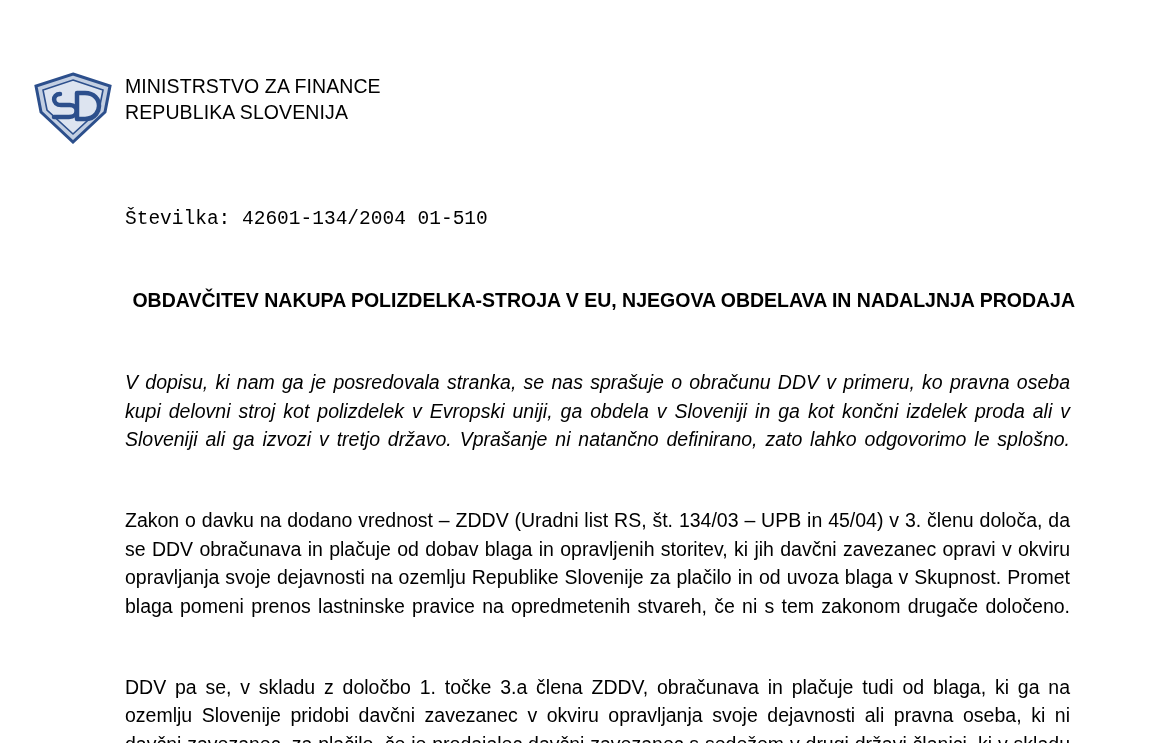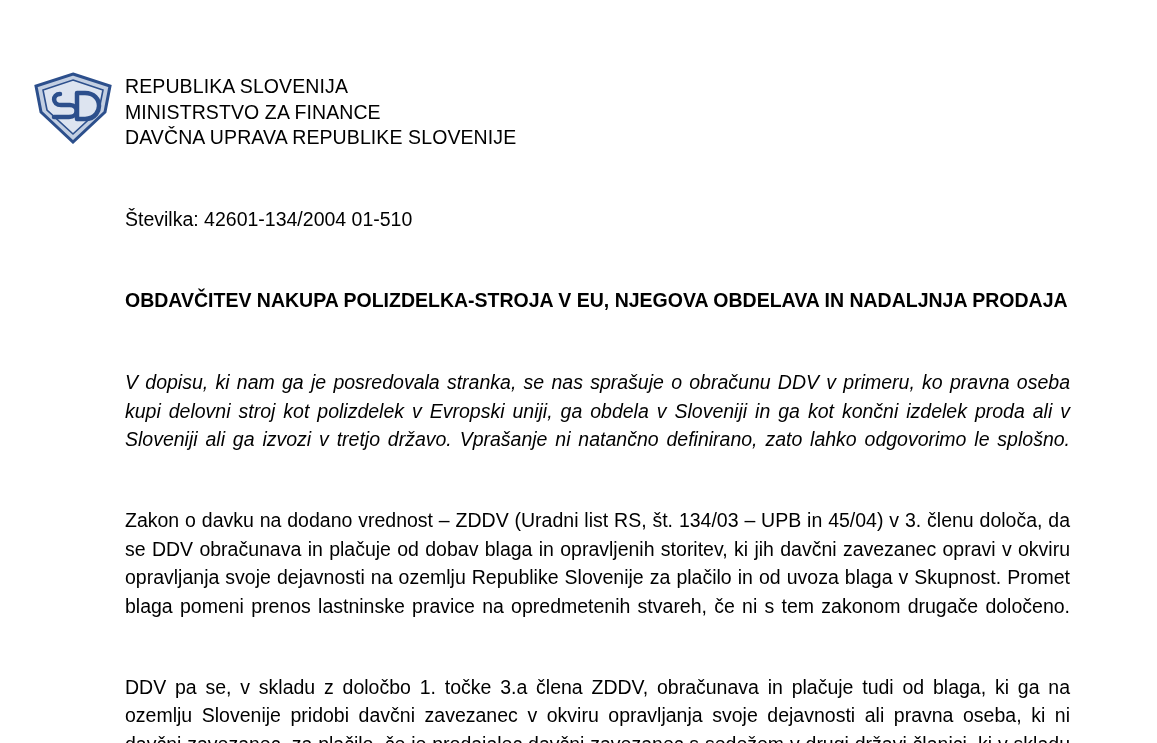--- a/index.html
+++ b/index.html
@@ -42,27 +42,28 @@
   .meta-block {
     position: absolute;
     left: 125px;
     top: 207px;
     width: 900px;
   }
   .meta-line {
     font-size: 19.5px;
     line-height: 25.5px;
     white-space: nowrap;
+    font-family: Liberation Mono, monospace;
   }
   .doc-title {
     position: absolute;
     left: 125px;
     top: 286px;
     width: 950px;
-    text-align: left;
+    text-align: right;
     font-weight: bold;
     font-size: 19.5px;
     line-height: 28px;
   }
   .body-block {
     position: absolute;
     left: 125px;
     top: 368px;
     width: 953px;
   }
@@ -91,23 +92,22 @@
   <div class="logo">
     <svg viewBox="0 0 86 72" width="86" height="72" aria-hidden="true">
       <path d="M43 2 L80 14 L75 40 L43 70 L11 40 L6 14 Z" fill="#c3cfe2" stroke="#2c4f8c" stroke-width="3"></path>
       <path d="M43 8 L73 18 L69 38 L43 62 L17 38 L13 18 Z" fill="#dde4f0" stroke="#2c4f8c" stroke-width="1.6"></path>
       <path d="M30 22 C22 22 22 33 31 33 L40 33 C49 33 49 45 39 45 L24 45" fill="none" stroke="#2c4f8c" stroke-width="4.5" stroke-linecap="round"></path>
       <path d="M47 21 L47 47 L55 47 C66 47 69 38 69 34 C69 27 64 21 55 21 Z" fill="none" stroke="#2c4f8c" stroke-width="4.5" stroke-linejoin="round"></path>
     </svg>
   </div>
 
   <div class="header-block">
+    <div class="org-line">MINISTRSTVO ZA FINANCE</div>
     <div class="org-line">REPUBLIKA SLOVENIJA</div>
-    <div class="org-line">MINISTRSTVO ZA FINANCE</div>
-    <div class="org-line">DAVČNA UPRAVA REPUBLIKE SLOVENIJE</div>
   </div>
 
   <div class="meta-block">
     <div class="meta-line">Številka: 42601-134/2004 01-510</div>
   </div>
 
   <div class="doc-title">OBDAVČITEV NAKUPA POLIZDELKA-STROJA V EU, NJEGOVA OBDELAVA IN NADALJNJA PRODAJA</div>
 
   <div class="body-block">
     <p class="para italic">V dopisu, ki nam ga je posredovala stranka, se nas sprašuje o obračunu DDV v primeru, ko pravna oseba kupi delovni stroj kot polizdelek v Evropski uniji, ga obdela v Sloveniji in ga kot končni izdelek proda ali v Sloveniji ali ga izvozi v tretjo državo. Vprašanje ni natančno definirano, zato lahko odgovorimo le splošno.</p>

